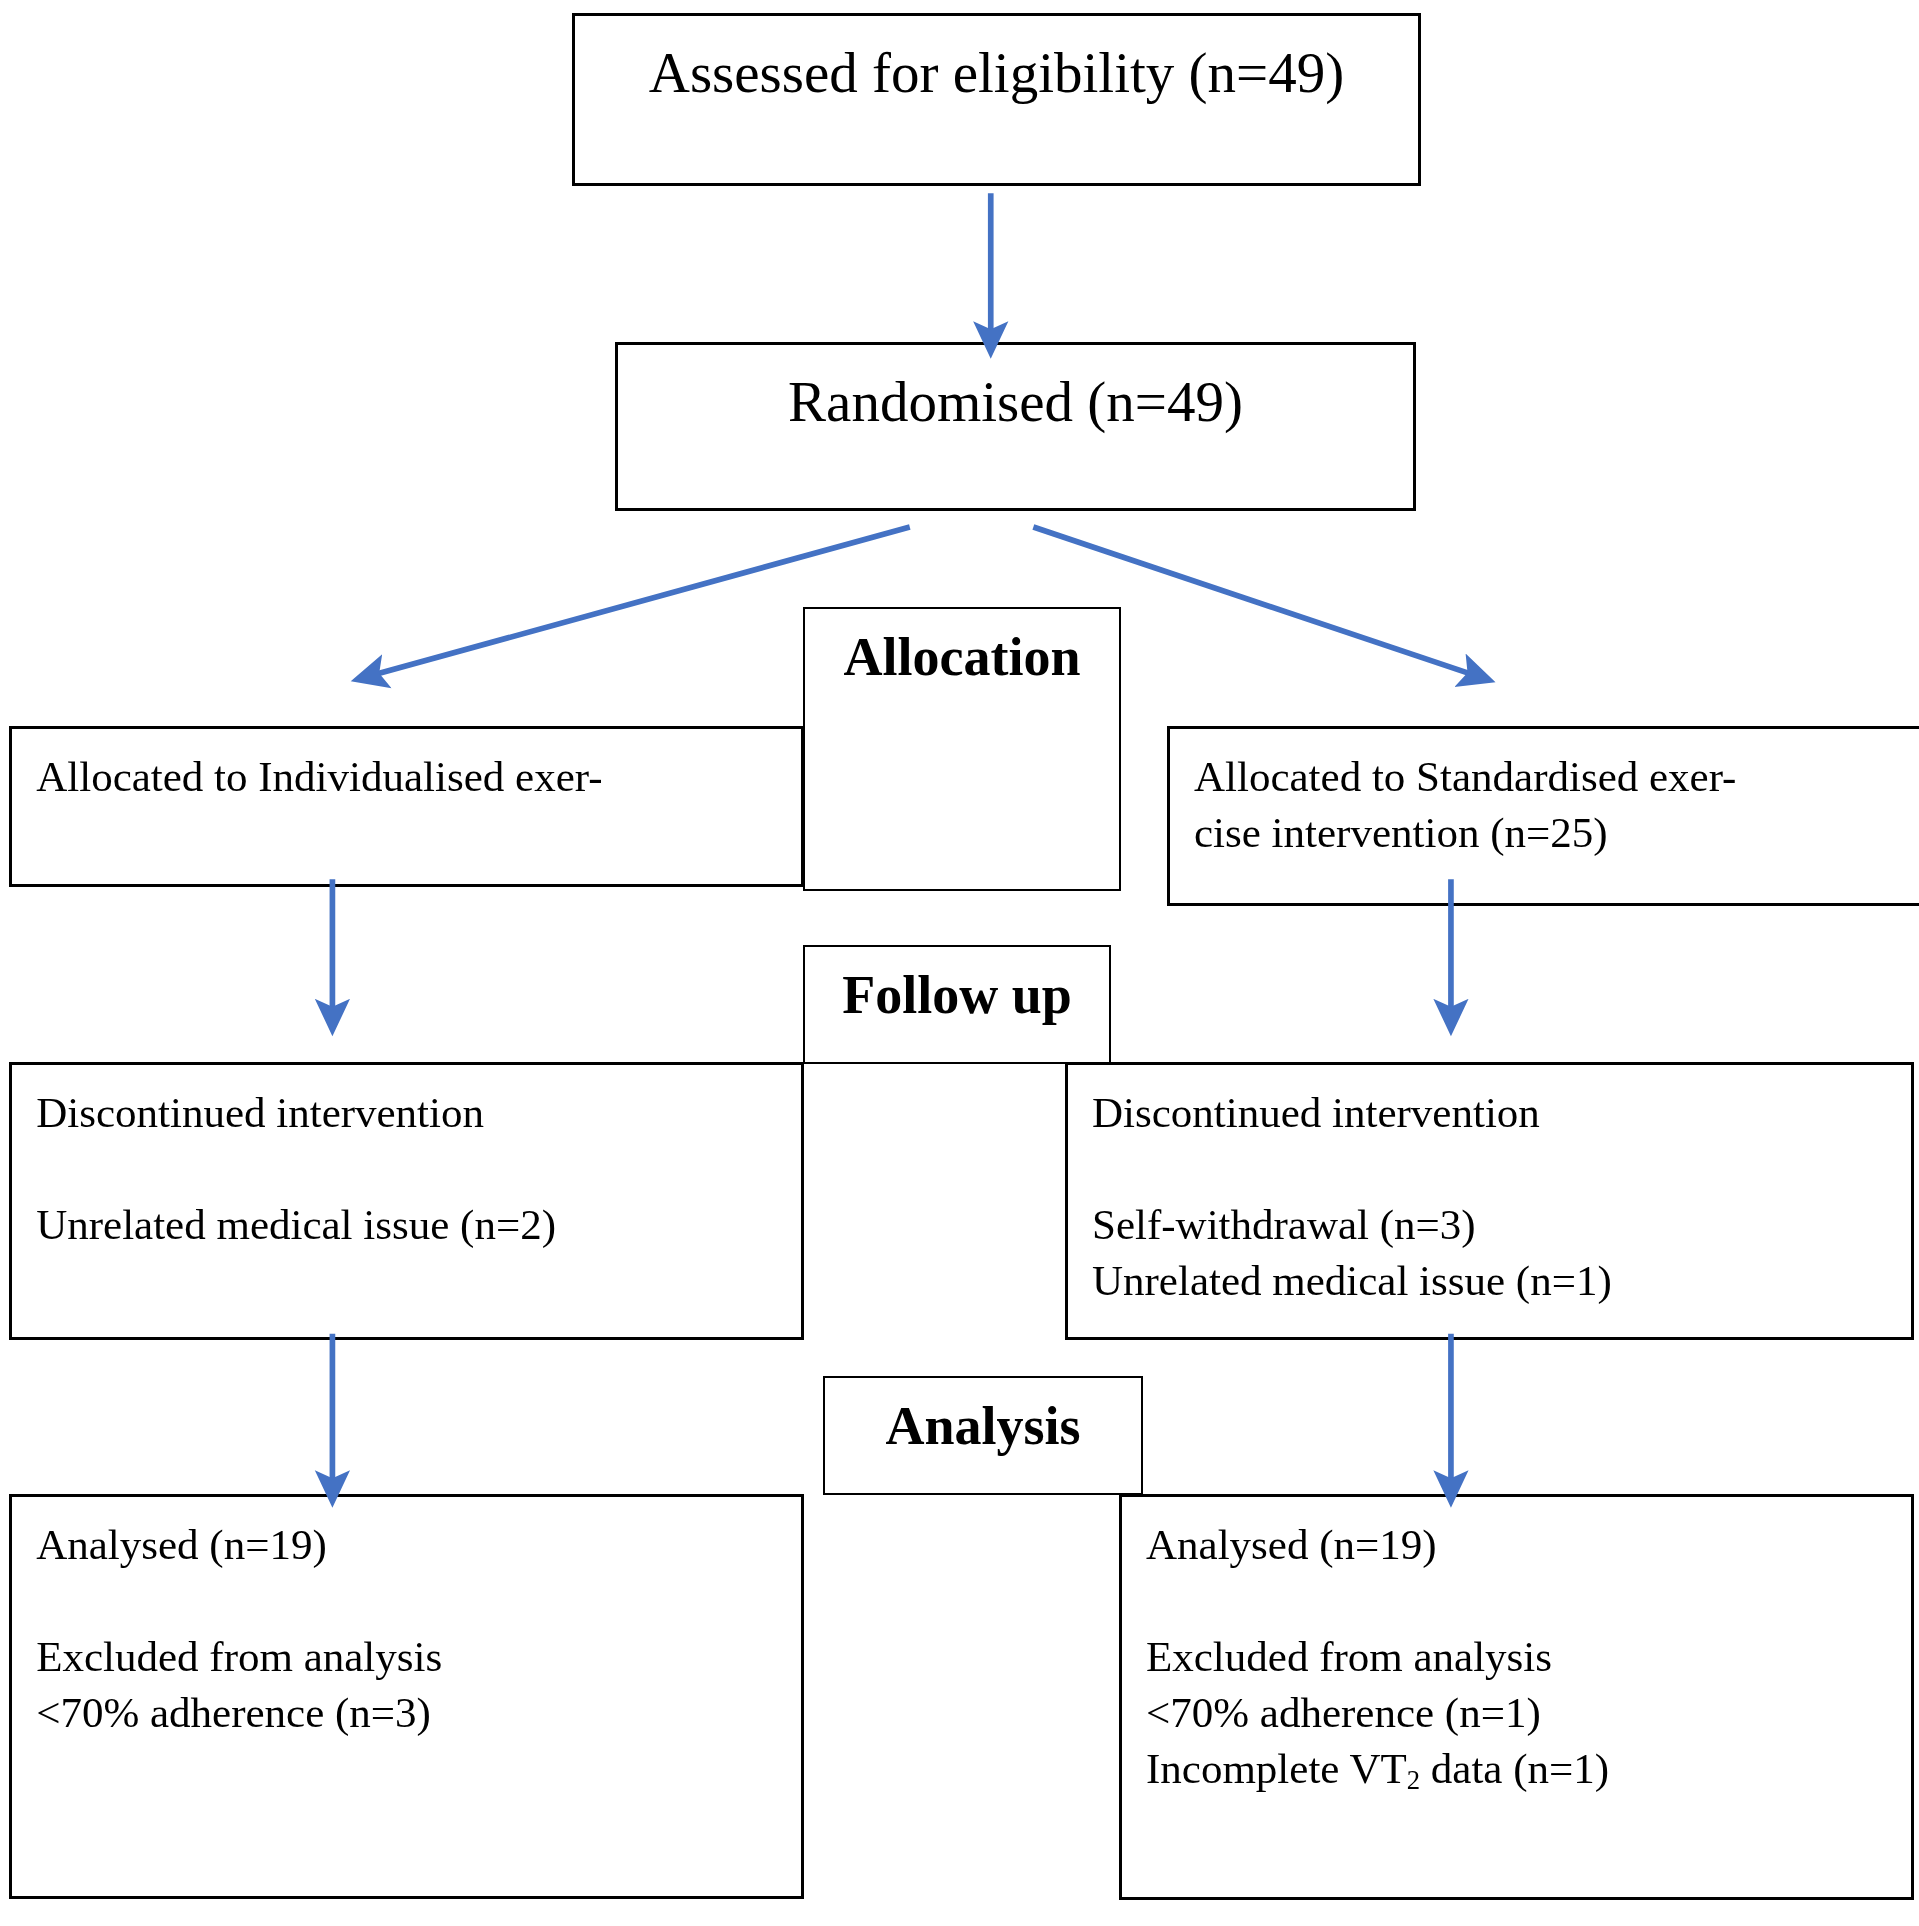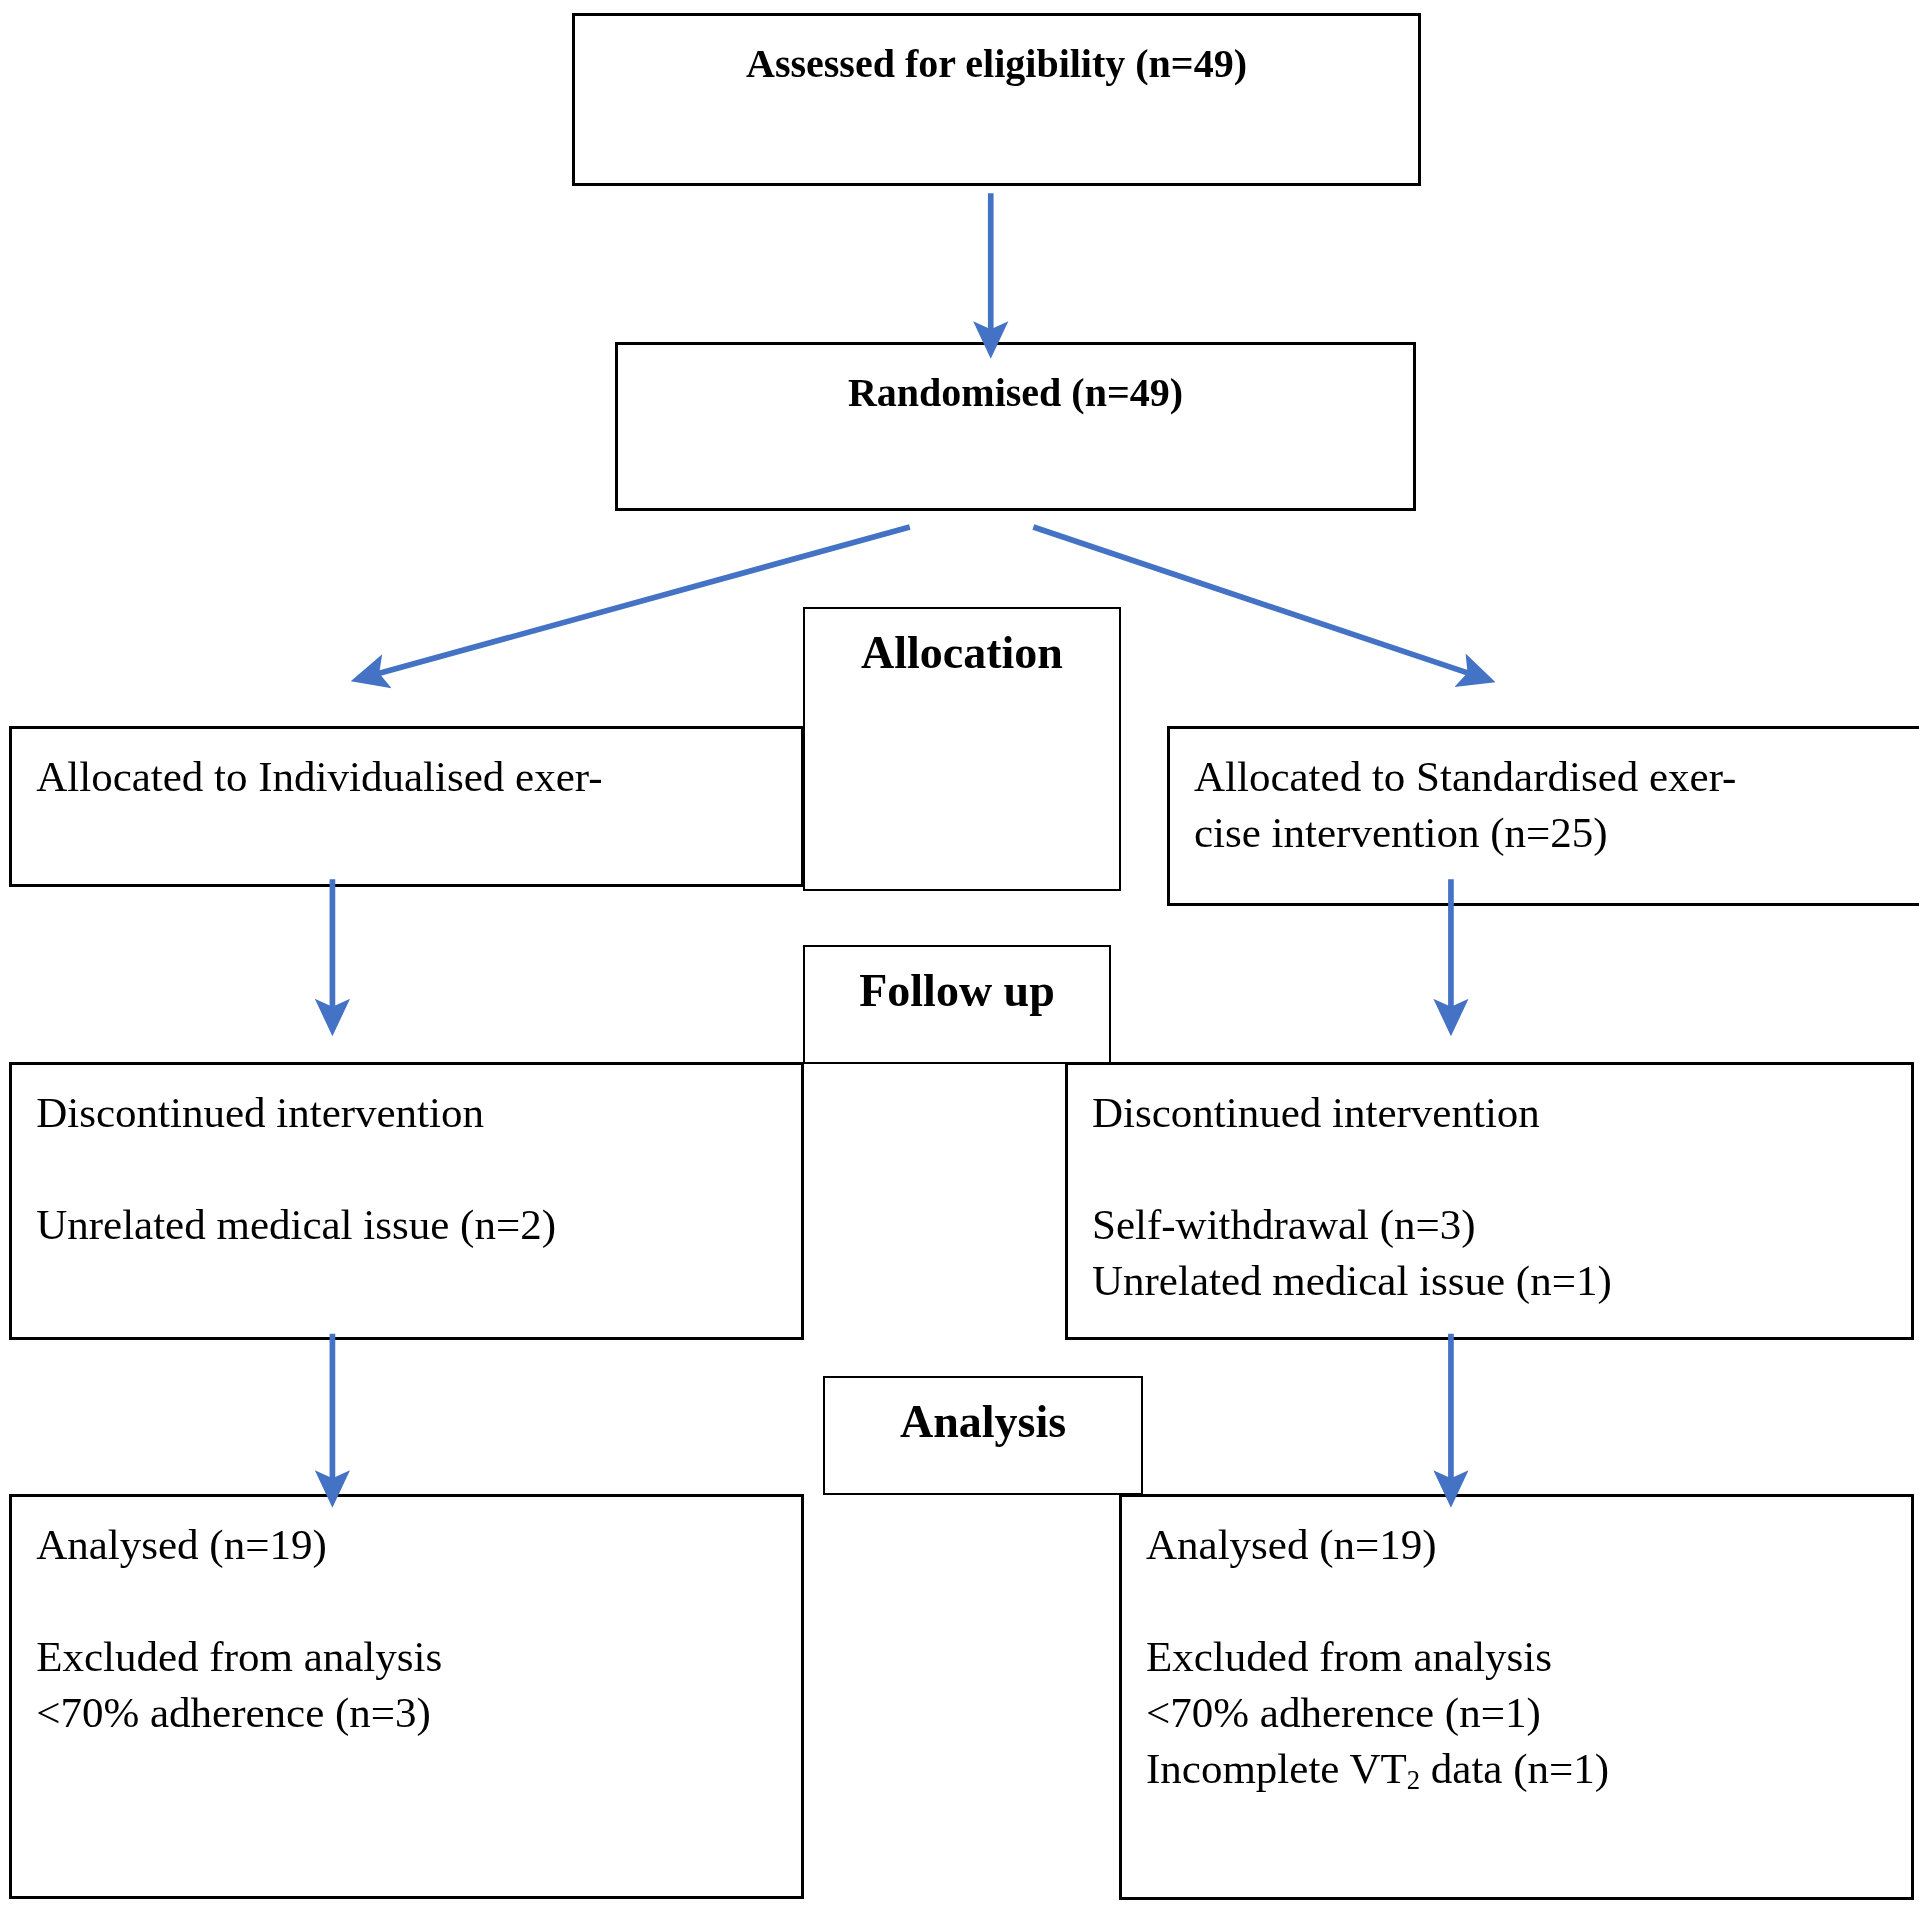--- a/index.html
+++ b/index.html
@@ -43,38 +43,38 @@
     border: 2.8px solid #000000;
     background: #ffffff;
     z-index: 3;
   }
   .stage-label {
     position: absolute;
     left: 0;
     right: 0;
     top: 17px;
     text-align: center;
-    font-size: 46px;
+    font-size: 54px;
     font-weight: bold;
     color: #000000;
   }
   .title-box {
     position: absolute;
     box-sizing: border-box;
     border: 3.6px solid #000000;
     background: #ffffff;
   }
   .title-text {
     position: absolute;
     left: 0;
     right: 0;
     top: 24px;
     text-align: center;
-    font-size: 40px;
-    font-weight: bold;
+    font-size: 57px;
+    font-weight: normal;
     color: #000000;
   }
   .arrows {
     position: absolute;
     left: 0;
     top: 0;
     width: 1919px;
     height: 1926px;
     z-index: 2;
     pointer-events: none;

